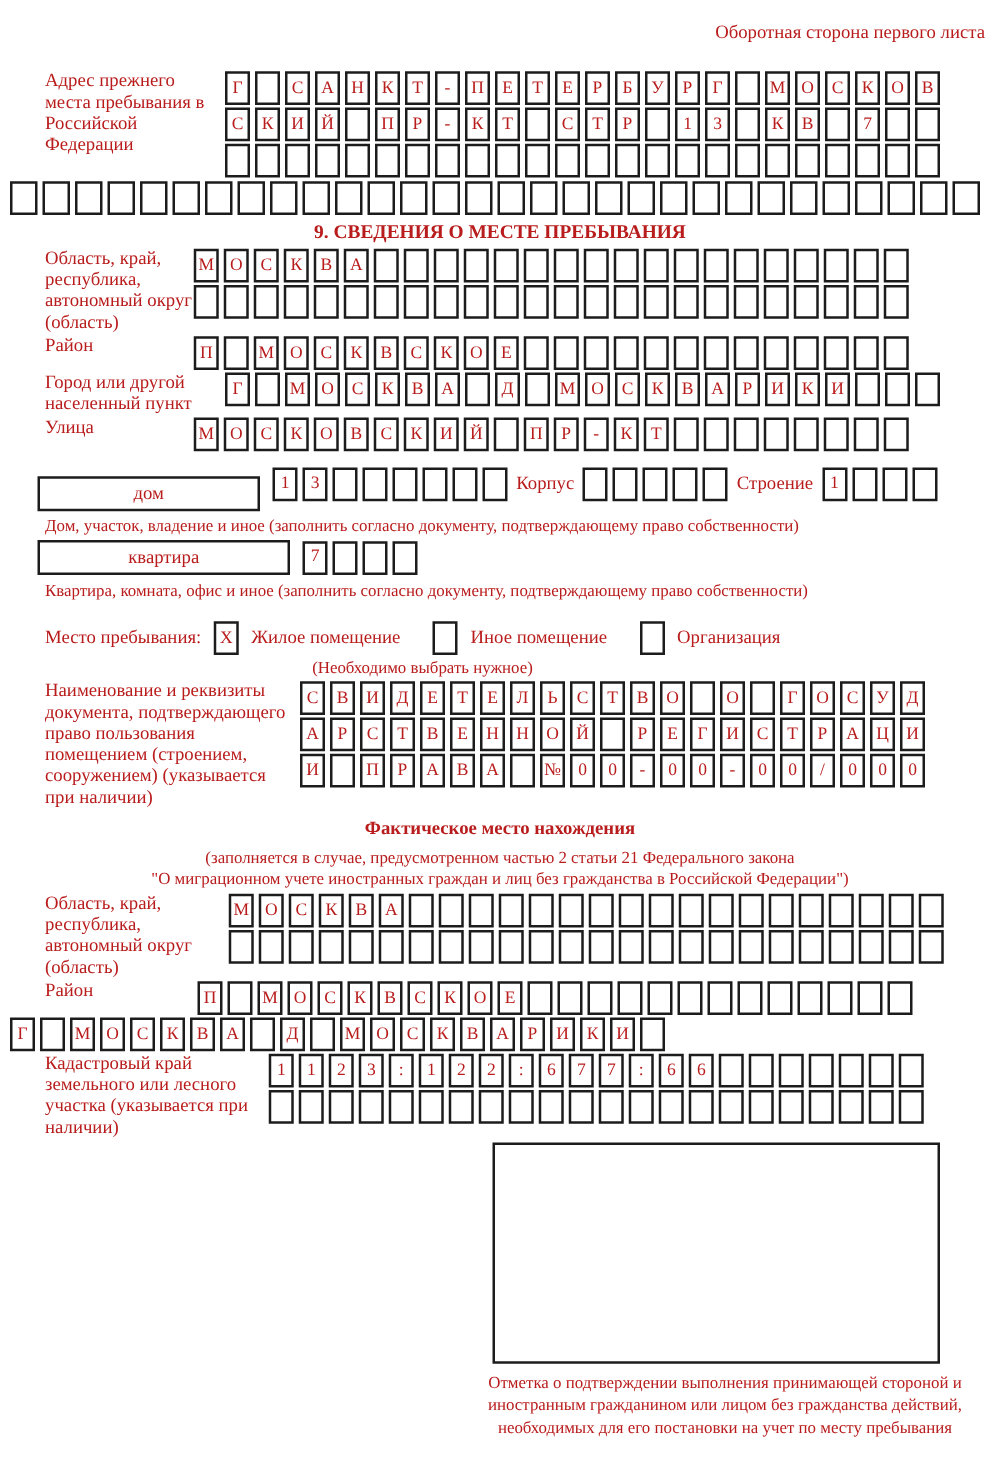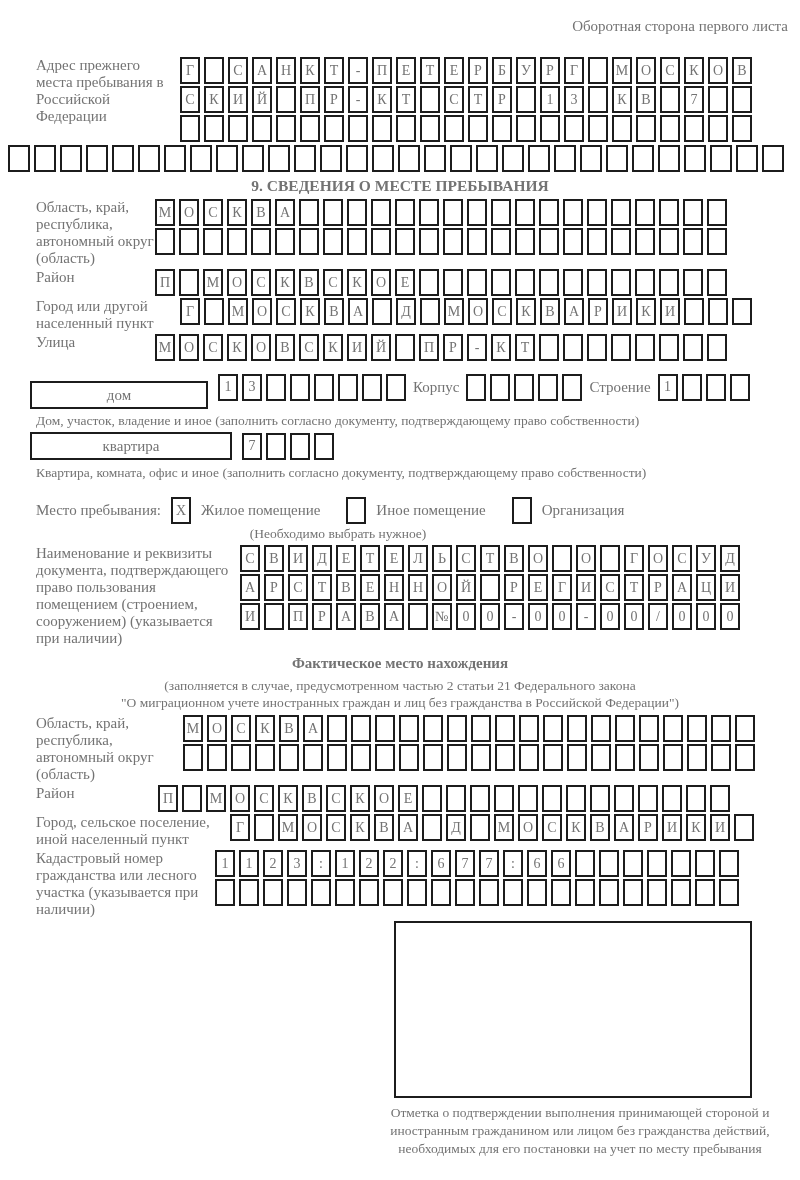--- a/index.html
+++ b/index.html
@@ -1,17 +1,17 @@
 <!DOCTYPE html>
 <html><head>
 <meta charset="utf-8">
 <style>
   html,body{margin:0;padding:0;background:#fff;}
   .page{position:relative;width:800px;height:1180px;box-sizing:border-box;
-    padding:8px 8px 0 8px;overflow:hidden;background:#fff;color:#737373;
+    padding:8px 8px 0 8px;overflow:hidden;background:#fff;color:#b91c1c;
     font-family:"Liberation Serif","DejaVu Serif",serif;}
   .side-note{font-size:15px;text-align:right;margin:10px 4px 22px 0;}
   .row{display:flex;gap:4px;}
   .cell{width:20px;height:27px;box-sizing:border-box;border:2px solid #1c1c1c;
     display:inline-flex;align-items:center;justify-content:center;
     font-size:14px;line-height:1;flex-shrink:0;background:#fff;}
   .wide .cell{width:22px;}
   .rows{display:flex;flex-direction:column;gap:2px;}
   .field{display:flex;align-items:flex-start;margin-top:2px;}
   .flabel{font-size:15px;line-height:17px;padding-left:28px;box-sizing:border-box;flex-shrink:0;}
@@ -525,21 +525,20 @@
         <span class="cell"></span>
         <span class="cell"></span>
         <span class="cell"></span>
         <span class="cell"></span>
         <span class="cell"></span>
         <span class="cell"></span>
       </div>
   </div>
 
   <div class="field">
-    <div class="flabel lw222">Город, сельское поселение, иной населенный пункт</div>
     <div class="row">
         <span class="cell">Г</span>
         <span class="cell"></span>
         <span class="cell">М</span>
         <span class="cell">О</span>
         <span class="cell">С</span>
         <span class="cell">К</span>
         <span class="cell">В</span>
         <span class="cell">А</span>
         <span class="cell"></span>
@@ -553,21 +552,21 @@
         <span class="cell">А</span>
         <span class="cell">Р</span>
         <span class="cell">И</span>
         <span class="cell">К</span>
         <span class="cell">И</span>
         <span class="cell"></span>
       </div>
   </div>
 
   <div class="field">
-    <div class="flabel lw207">Кадастровый номер гражданства или лесного участка (указывается при наличии)</div>
+    <div class="flabel lw207">Кадастровый край земельного или лесного участка (указывается при наличии)</div>
     <div class="rows">
       <div class="row">
           <span class="cell">1</span>
           <span class="cell">1</span>
           <span class="cell">2</span>
           <span class="cell">3</span>
           <span class="cell">:</span>
           <span class="cell">1</span>
           <span class="cell">2</span>
           <span class="cell">2</span>

